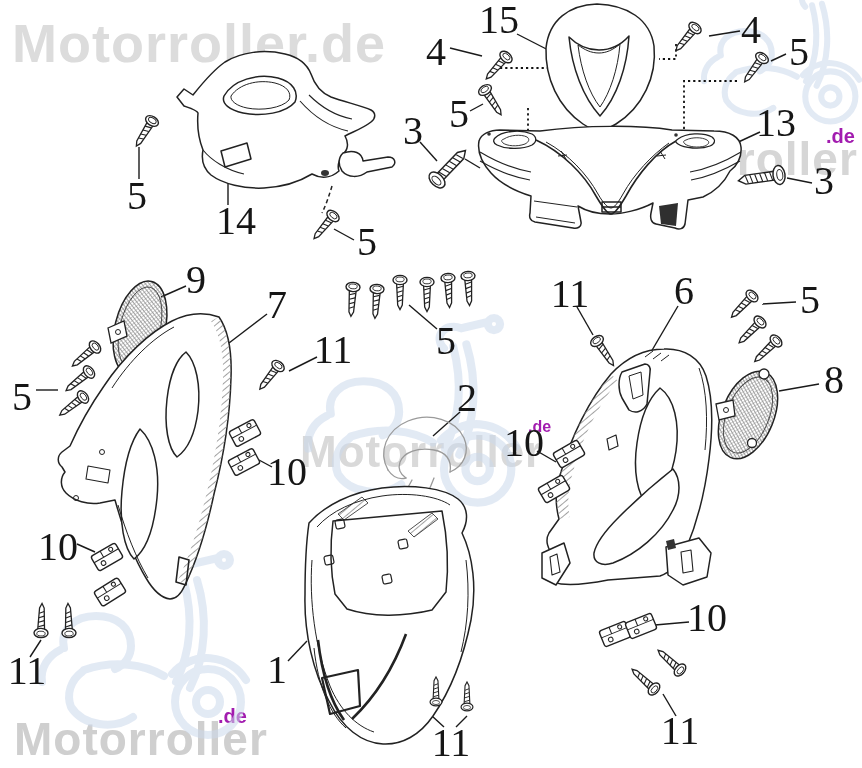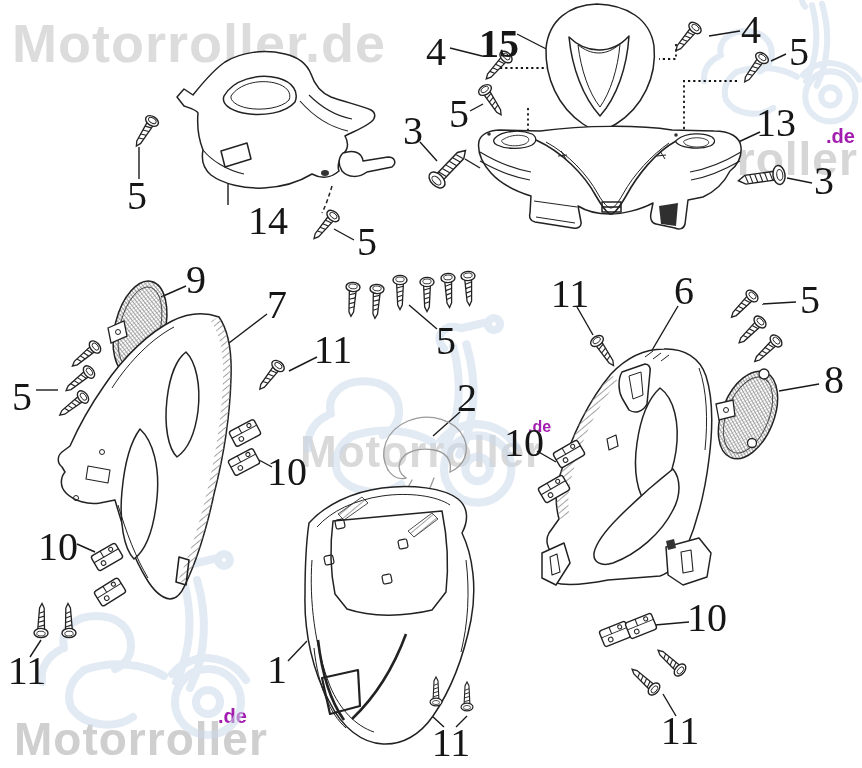--- a/index.html
+++ b/index.html
@@ -259,29 +259,29 @@
       <use href="#clip" transform="translate(110,592) rotate(-32)"></use>
       <use href="#clip" transform="translate(569,454) rotate(-30)"></use>
       <use href="#clip" transform="translate(554,489) rotate(-30)"></use>
       <use href="#clip" transform="translate(615,634) rotate(-22)"></use>
       <use href="#clip" transform="translate(641,626) rotate(-22)"></use>
     </g>
   </svg>
 
   <div class="callouts">
       <span class="callout" style="left: 436px; top: 52px;">4</span>
-      <span class="callout" style="left: 499px; top: 44px; font-weight: bold;">15</span>
+      <span class="callout" style="left: 499px; top: 20px;">15</span>
       <span class="callout" style="left: 751px; top: 30px;">4</span>
       <span class="callout" style="left: 799px; top: 52px;">5</span>
       <span class="callout" style="left: 459px; top: 114px;">5</span>
       <span class="callout" style="left: 413px; top: 131px;">3</span>
       <span class="callout" style="left: 776px; top: 123px; text-align: center;">13</span>
       <span class="callout" style="left: 824px; top: 181px;">3</span>
       <span class="callout" style="left: 137px; top: 196px;">5</span>
-      <span class="callout" style="left: 236px; top: 221px; margin-left: 32px;">14</span>
+      <span class="callout" style="left: 236px; top: 221px;">14</span>
       <span class="callout" style="left: 367px; top: 242px;">5</span>
       <span class="callout" style="left: 196px; top: 280px;">9</span>
       <span class="callout" style="left: 277px; top: 305px;">7</span>
       <span class="callout" style="left: 570px; top: 294px;">11</span>
       <span class="callout" style="left: 684px; top: 291px;">6</span>
       <span class="callout" style="left: 810px; top: 300px;">5</span>
       <span class="callout" style="left: 22px; top: 397px;">5</span>
       <span class="callout" style="left: 333px; top: 350px;">11</span>
       <span class="callout" style="left: 446px; top: 341px;">5</span>
       <span class="callout" style="left: 467px; top: 398px;">2</span>

